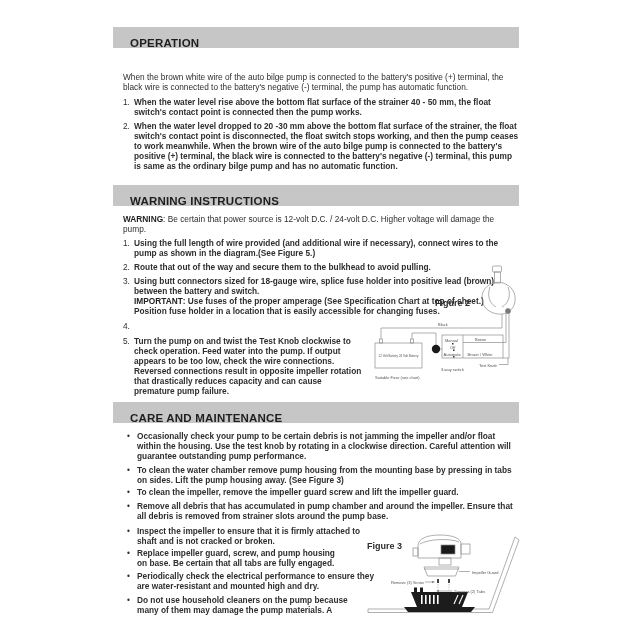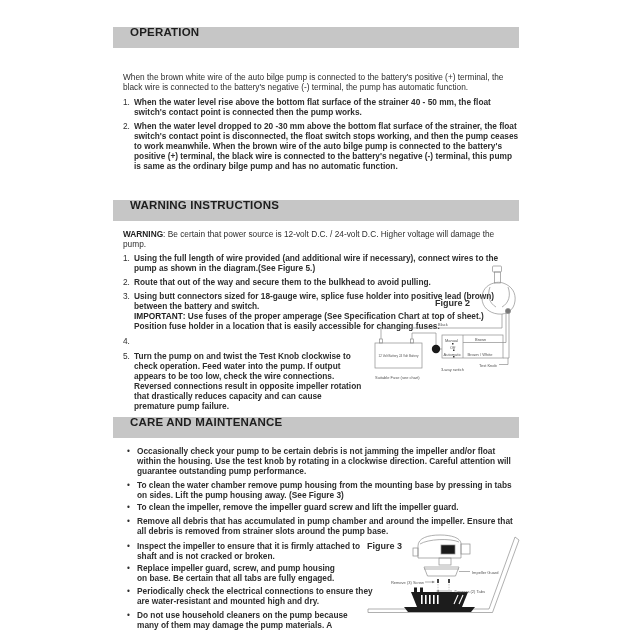--- a/index.html
+++ b/index.html
@@ -1,22 +1,22 @@
 <!DOCTYPE html>
 <html><head>
 <meta charset="utf-8">
 <style>
   html,body{margin:0;padding:0;background:#fff;}
   .page{position:relative;width:632px;height:632px;background:#ffffff;overflow:hidden;
         font-family:"Liberation Sans",sans-serif;color:#2e2e2e;}
   .col{position:absolute;left:113px;top:0;width:406px;font-size:8.3px;line-height:10px;}
-  .bar{background:#c6c6c6;height:21px;display:flex;align-items:flex-start;
+  .bar{background:#c6c6c6;height:21px;display:flex;align-items:flex-end;
        padding-left:17px;box-sizing:border-box;font-weight:bold;font-size:11.5px;
        color:#1e1e1e;letter-spacing:.2px;}
-  .bar1{margin-top:27px}.bar2{margin-top:29px}.bar3{margin-top:6px}
+  .bar1{margin-top:27px}.bar2{margin-top:14px}.bar3{margin-top:6px}
   .intro{margin:24px 0 0 10px;}
   .notice{margin:8px 0 0 10px;}
   .li{display:flex;margin-left:10px;}
   .num{width:11px;flex:none;}
   .blt{width:10px;flex:none;margin-left:4px;}
   .txt{flex:1;font-weight:bold;}
   .mt2{margin-top:2px}.mt3{margin-top:3px}.mt4{margin-top:4px}
   .mt5{margin-top:5px}.mt8{margin-top:8px}
   .w224{max-width:224px}.w228{max-width:228px}.w280{max-width:280px}
   .w230{max-width:230px}.w210{max-width:210px}.w240{max-width:240px}.w215{max-width:215px}
@@ -100,21 +100,21 @@
     <div class="li mt5">
       <span class="blt">•</span>
       <div class="txt w230">Inspect the impeller to ensure that it is firmly attached to shaft and is not cracked or broken.</div>
     </div>
     <div class="li mt2">
       <span class="blt">•</span>
       <div class="txt w210">Replace impeller guard, screw, and pump housing on base. Be certain that all tabs are fully engaged.</div>
     </div>
     <div class="li mt3">
       <span class="blt">•</span>
-      <div class="txt w240">Periodically check the electrical connections to ensure they are water-resistant and mounted high and dry.</div>
+      <div class="txt w240">Periodically check the electrical performance to ensure they are water-resistant and mounted high and dry.</div>
     </div>
     <div class="li mt4">
       <span class="blt">•</span>
       <div class="txt w215">Do not use household cleaners on the pump because many of them may damage the pump materials. A</div>
     </div>
   </div>
 
   <svg class="fig fig2" viewBox="0 0 170 132">
     <text class="figtitle" x="85" y="41">Figure 2</text>
 

